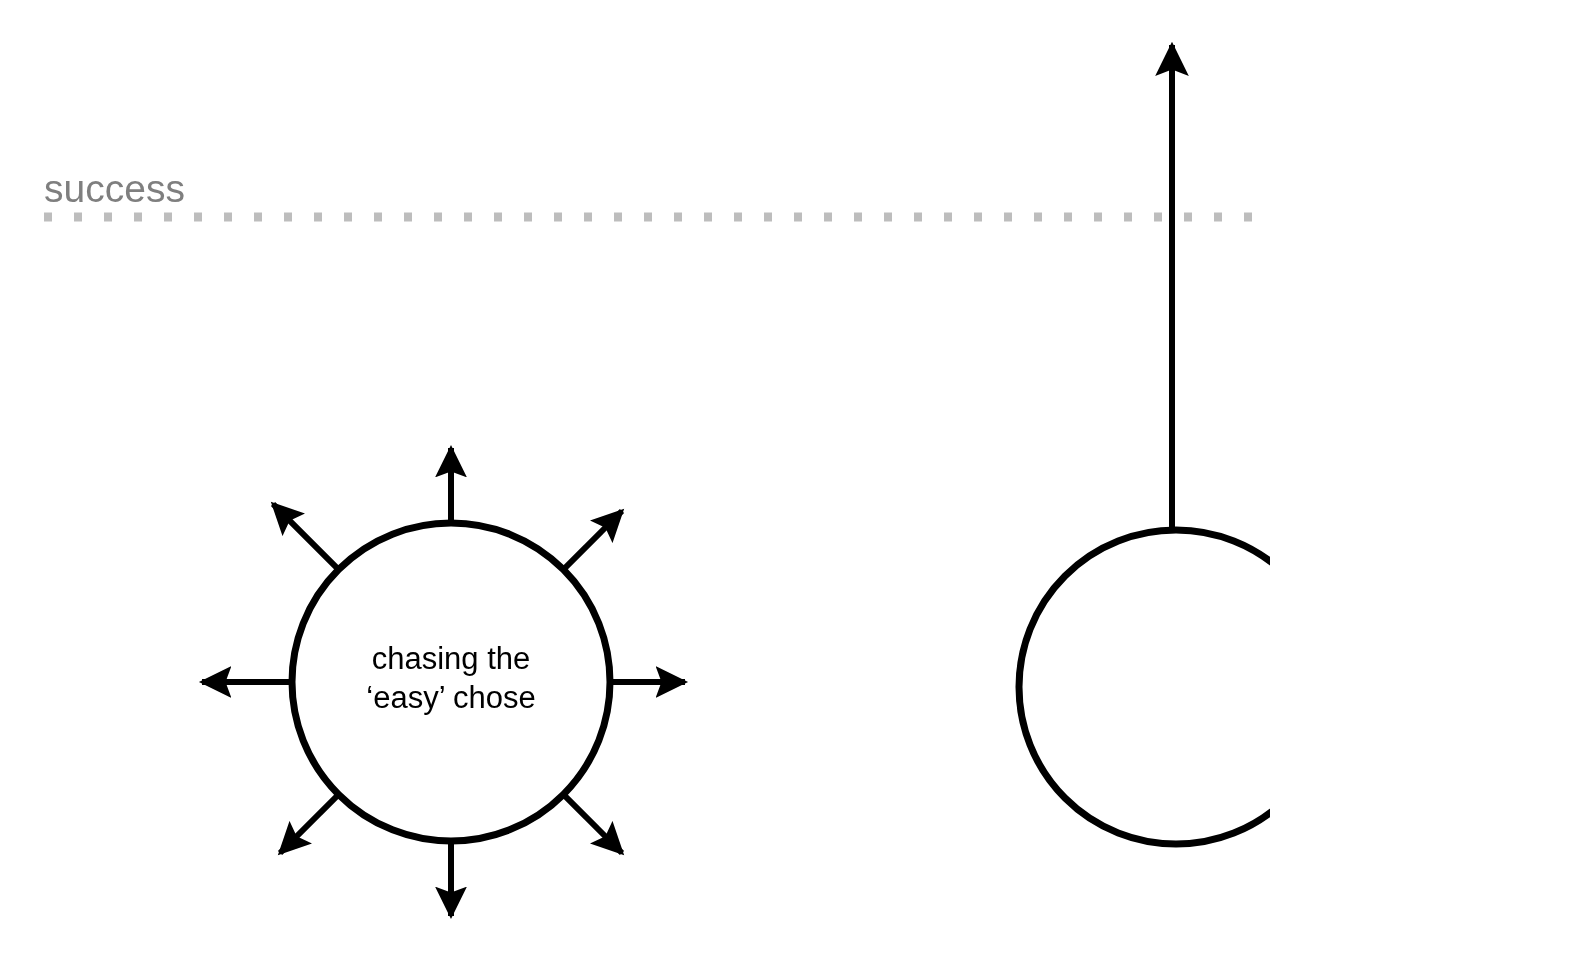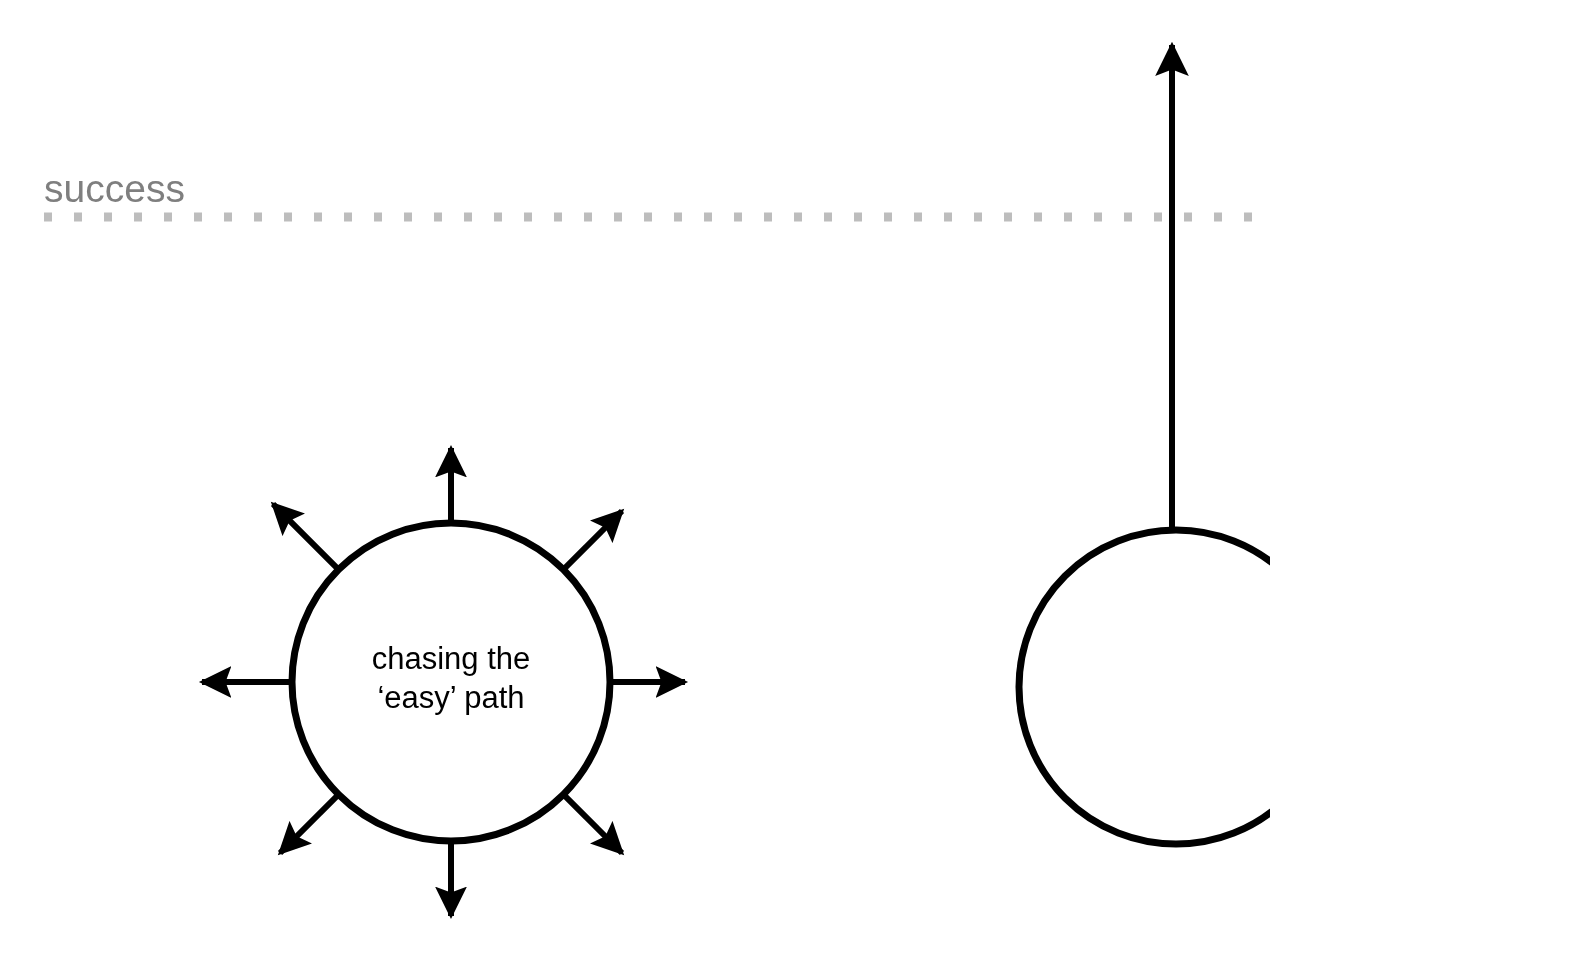--- a/index.html
+++ b/index.html
@@ -101,16 +101,16 @@
     <g>
       <line x1="1172" y1="531" x2="1172" y2="45" stroke="#000000" stroke-width="6" marker-end="url(#ah-big)"></line>
     </g>
 
     <circle cx="1176" cy="687" r="157" fill="#ffffff" stroke="#000000" stroke-width="7"></circle>
   </svg>
 
   <div id="success-label">success</div>
 
   <div class="node-label" id="label-left">chasing the
-‘easy’ path</div>
+‘easy’ chose</div>
 
 
 </div>
 
 </body></html>

